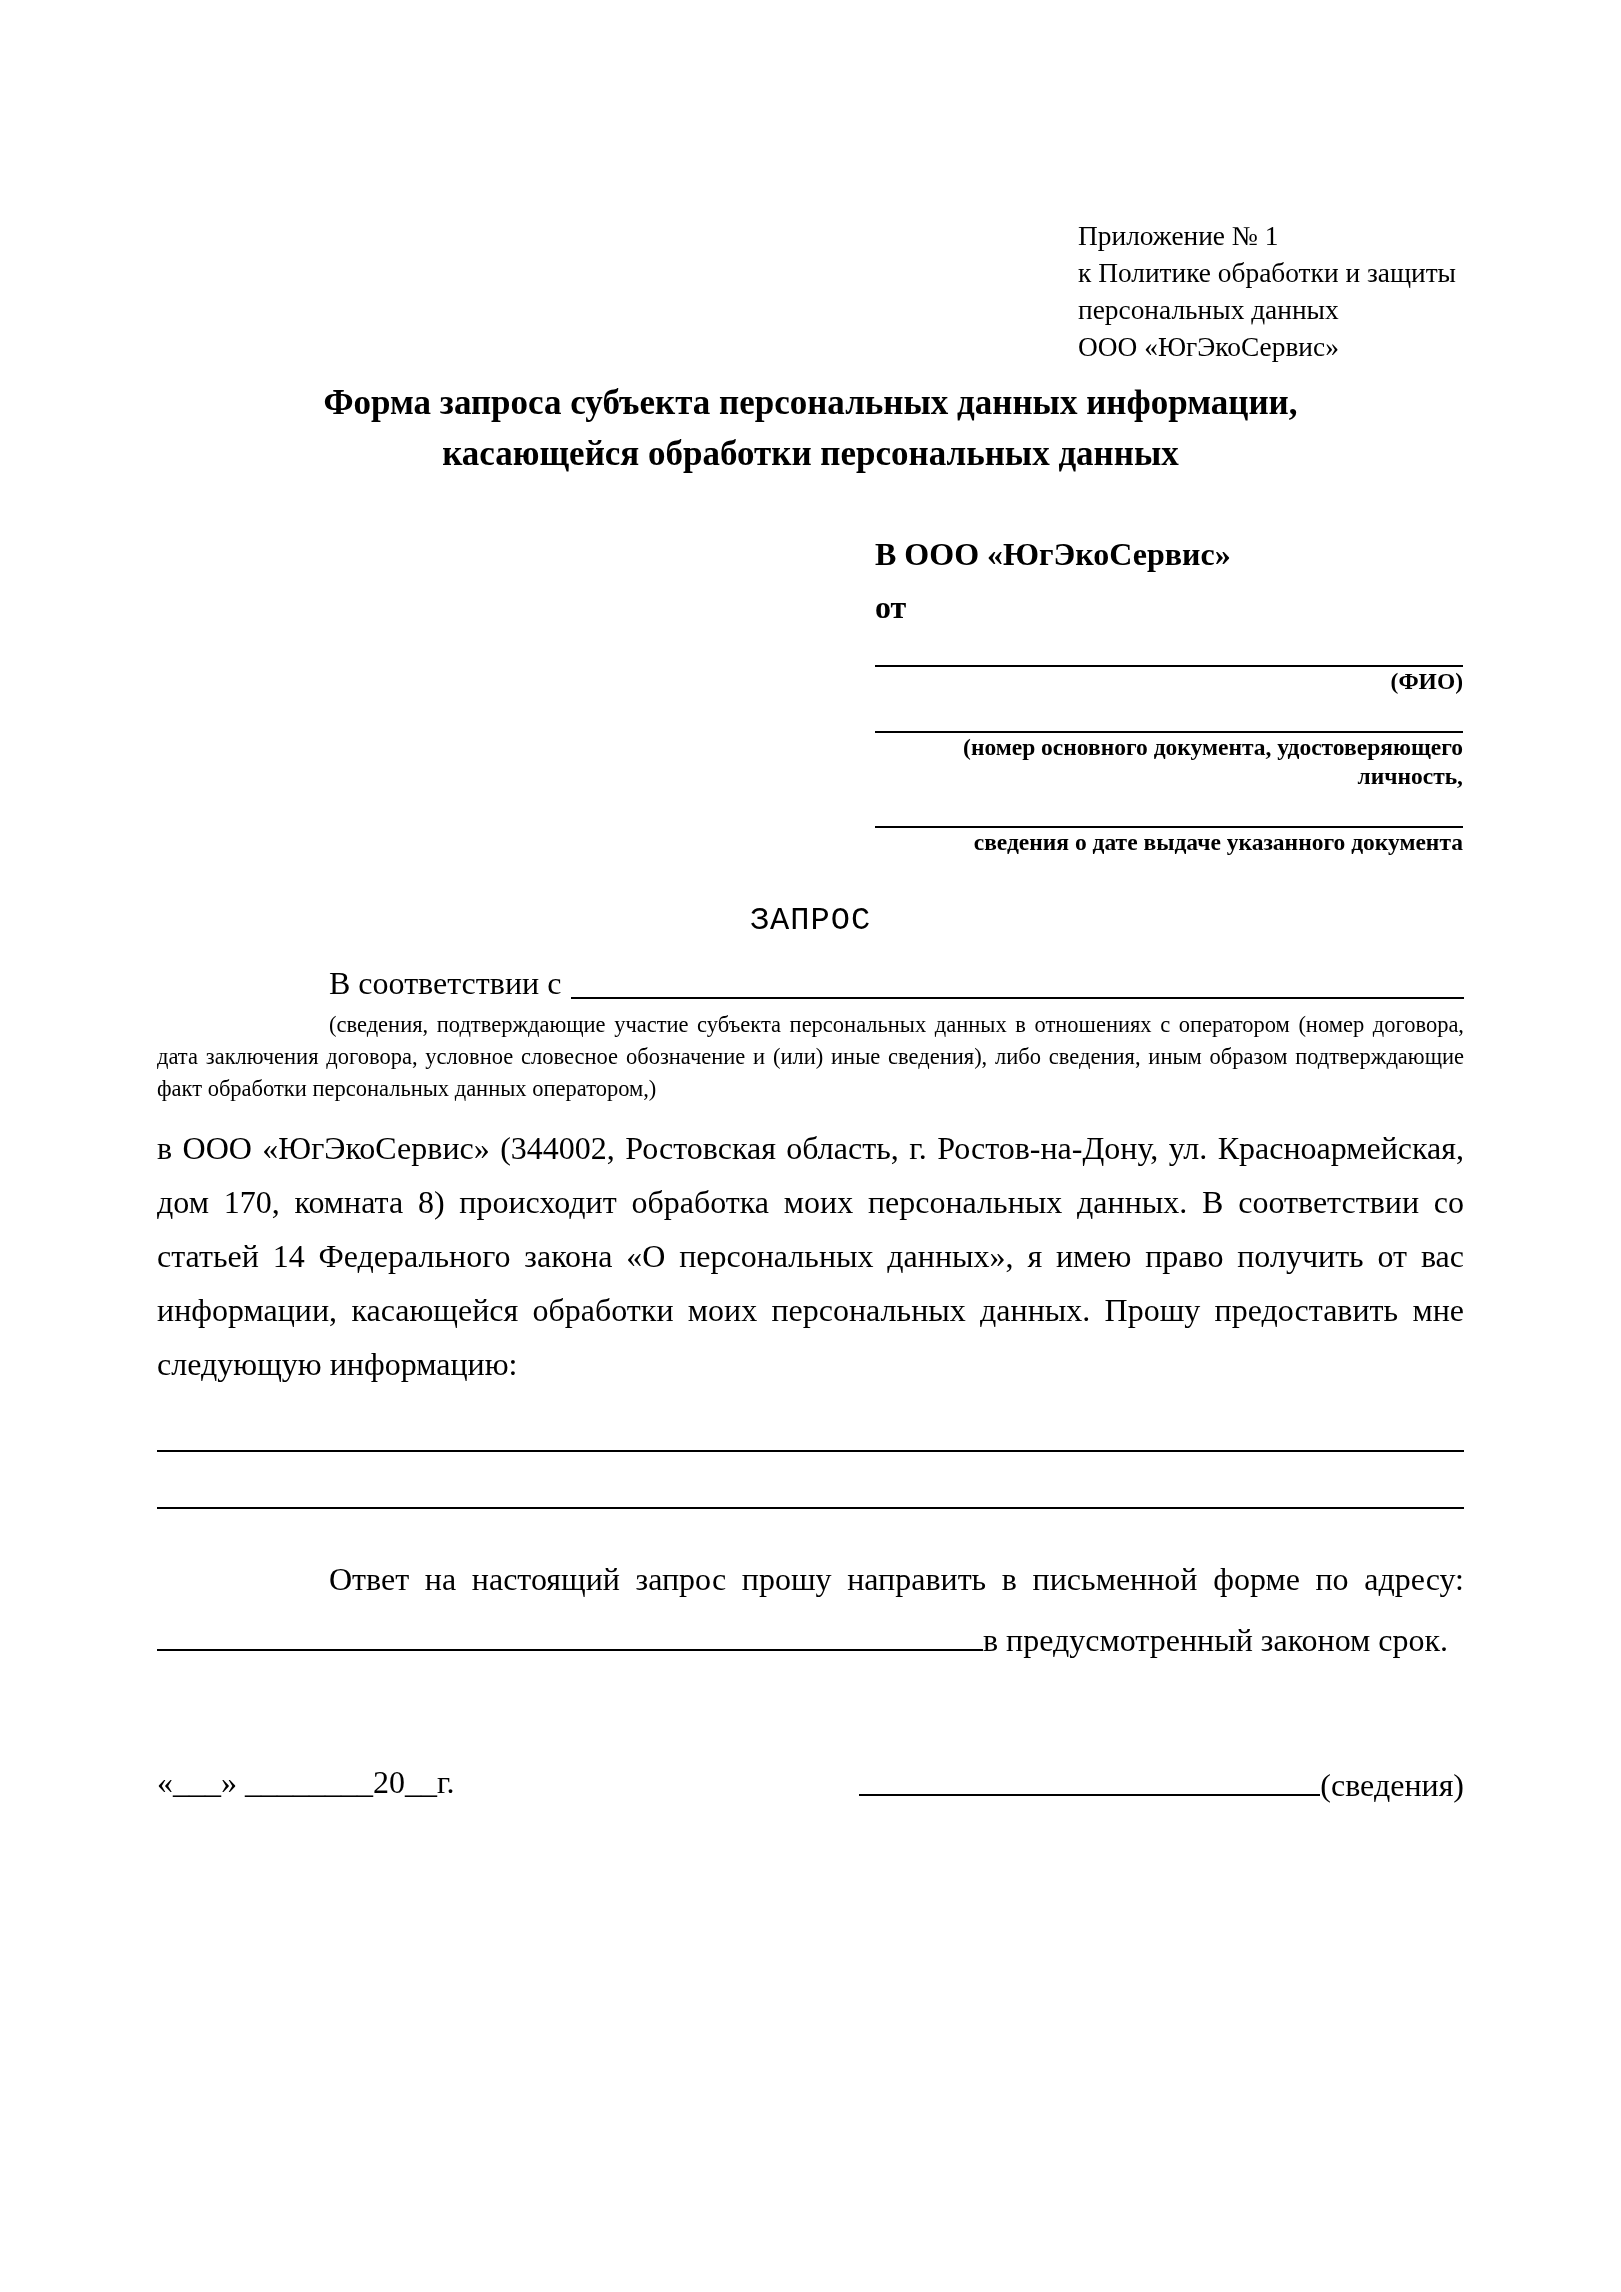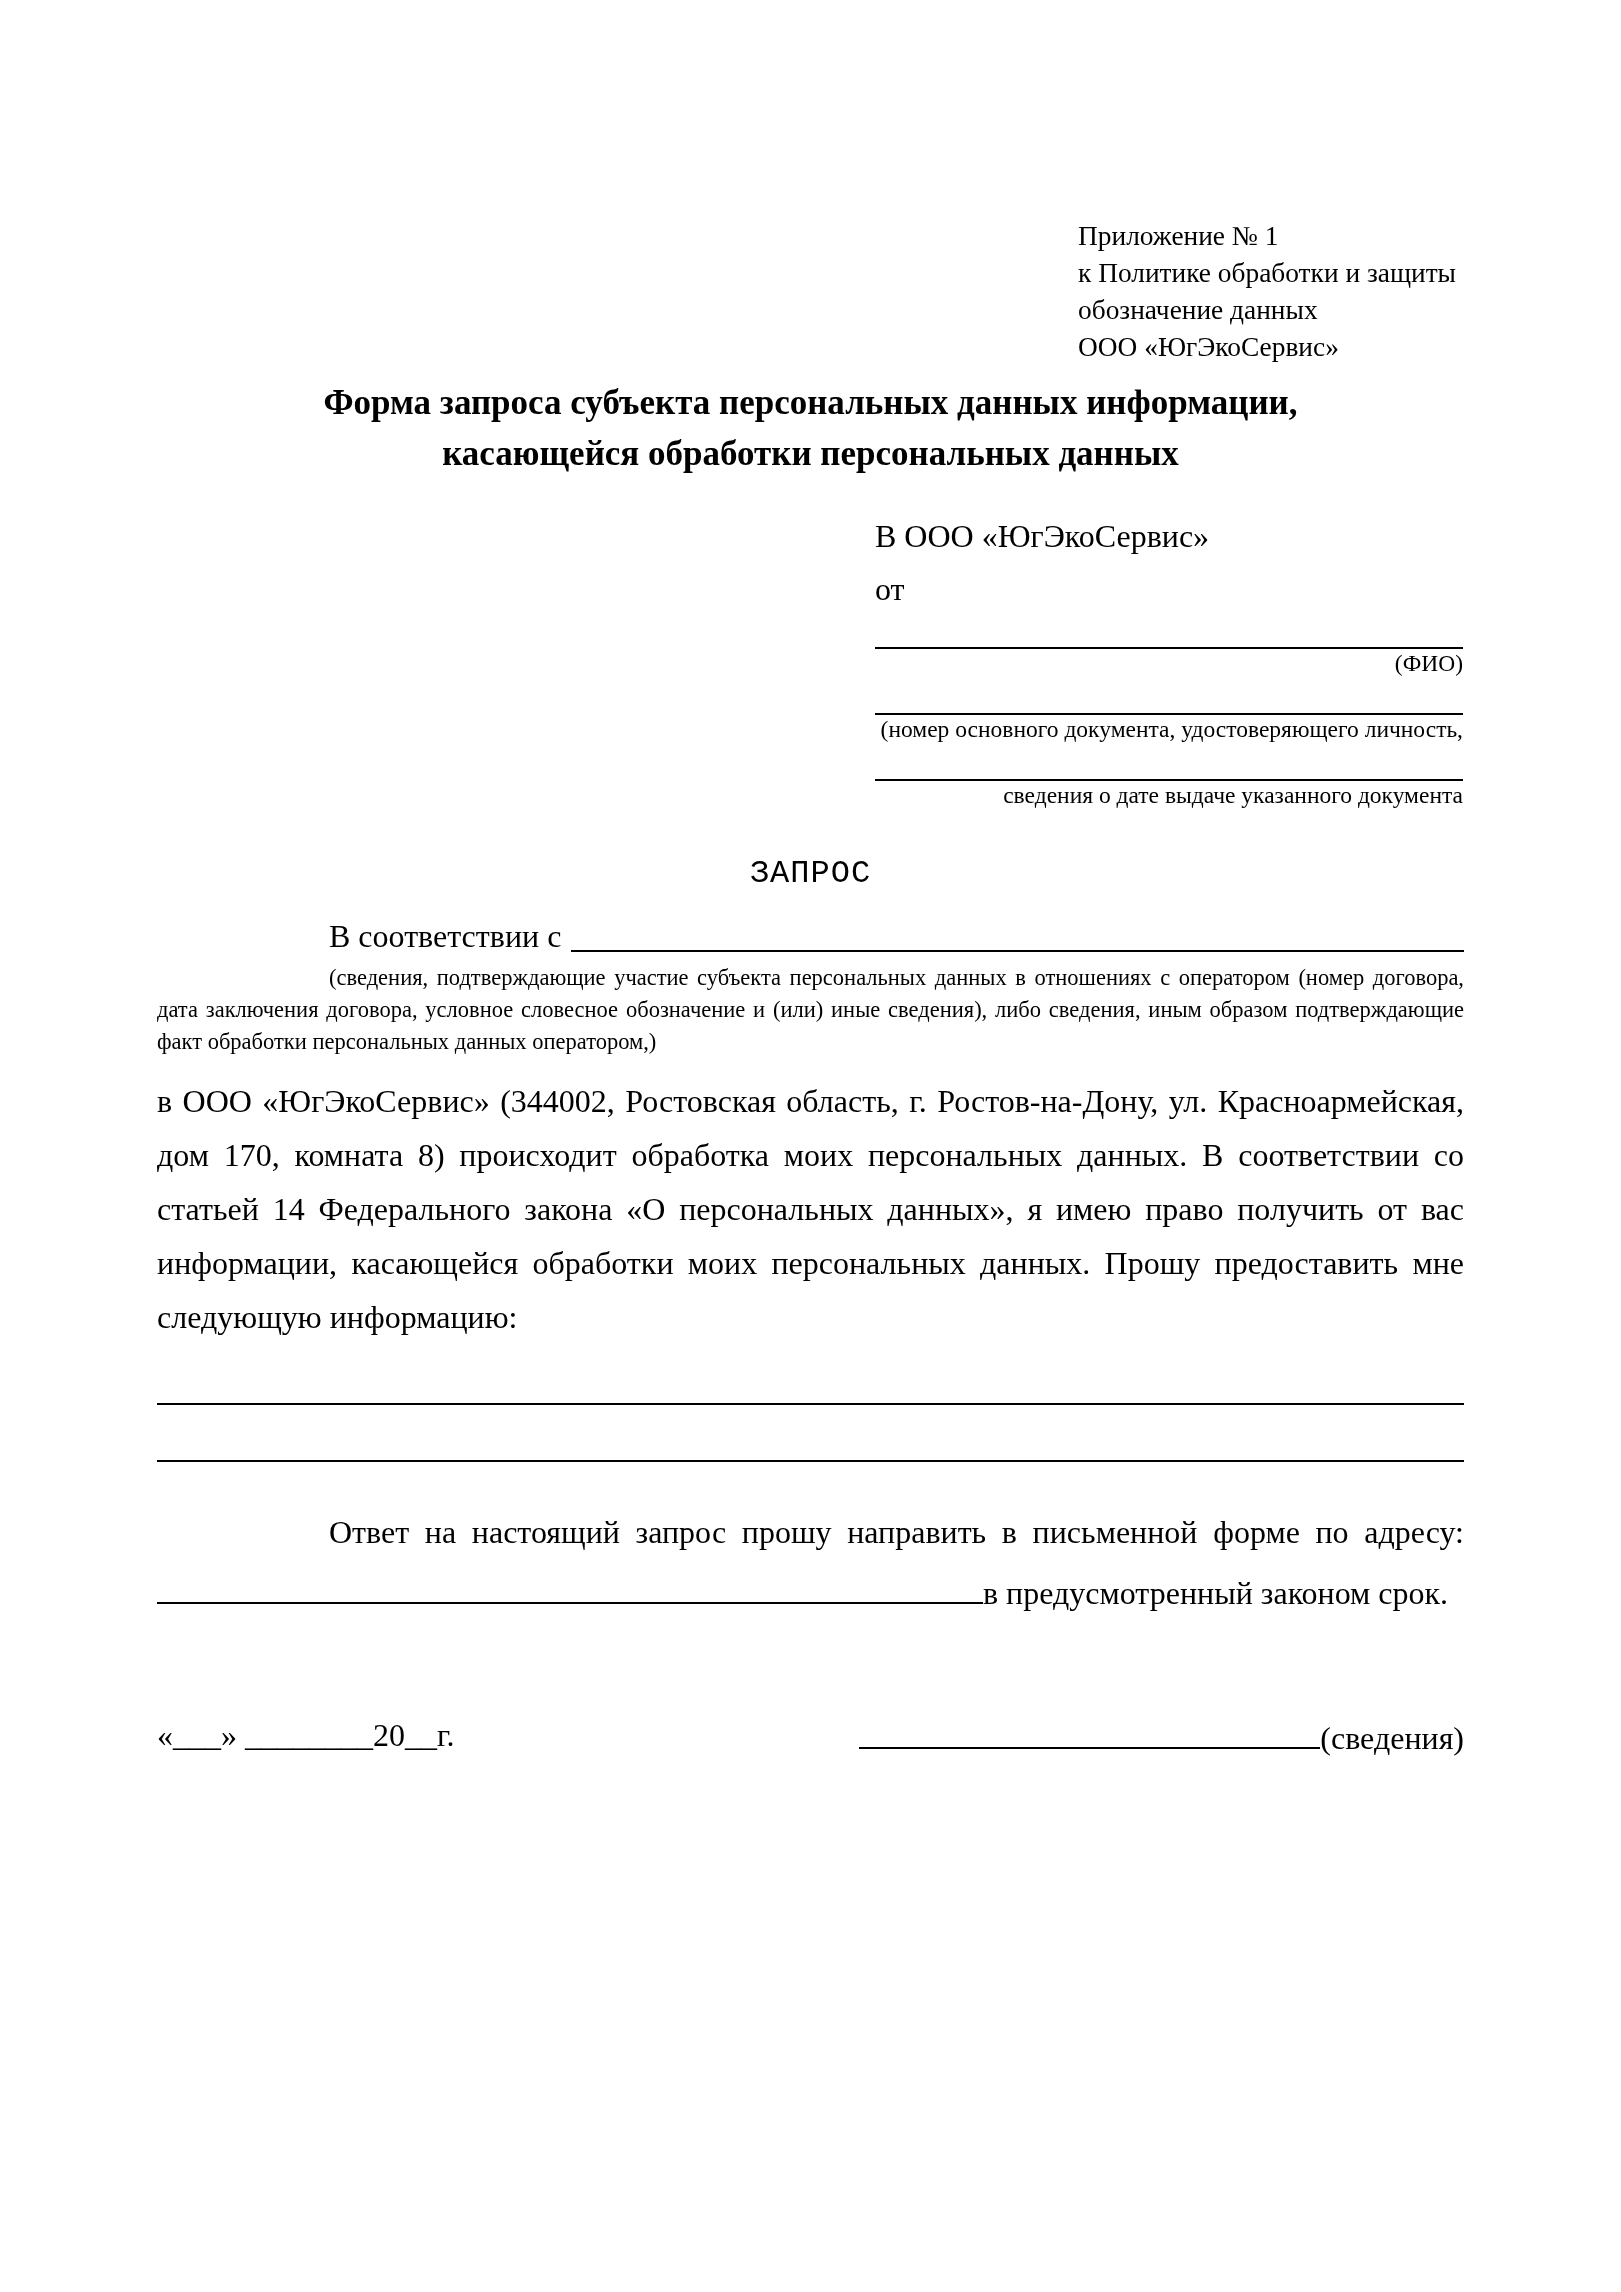--- a/index.html
+++ b/index.html
@@ -12,21 +12,21 @@
   }
   .page { padding: 218px 157px 0 157px; box-sizing: border-box; width: 1621px; height: 2223px; }
 
   
   .header-block { margin-left: 921px; font-size: 27.4px; line-height: 37px; }
 
   
   .title { margin-top: 11px; text-align: center; font-weight: bold; font-size: 35px; line-height: 51px; }
 
   
-  .addressee { margin-left: 718px; width: 588px; margin-top: 39px; font-size: 32px; line-height: 37px; }
+  .addressee { margin-left: 718px; width: 588px; margin-top: 57px; font-size: 32px; line-height: 37px; font-weight: bold; }
   .addr-from { margin-top: 15.7px; }
   .field .blank { height: 35px; border-bottom: 2.9px solid #000; }
   .field .cap { text-align: right; font-size: 23.5px; line-height: 29px; }
   .field.first .blank { height: 39px; }
 
   .zapros { margin-top: 45px; text-align: center; font-size: 32px; letter-spacing: 1px; font-family: Liberation Mono, monospace; }
 
   .intro-row { margin-top: 25.5px; display: flex; font-size: 32px; line-height: 39px; }
   .intro-row .ind { width: 172px; flex: none; }
   .intro-row .lead { white-space: nowrap; padding-right: 9.8px; }
@@ -52,21 +52,21 @@
   .sig-right .sig-line { display: inline-block; width: 461px; border-bottom: 2.9px solid #000; height: 33px; vertical-align: baseline; }
 </style>
 </head>
 <body>
 
 <div class="page">
 
   <div class="header-block">
     <div>Приложение № 1</div>
     <div>к Политике обработки и защиты</div>
-    <div>обозначение данных</div>
+    <div>персональных данных</div>
     <div>ООО «ЮгЭкоСервис»</div>
   </div>
 
   <div class="title">
     <div>Форма запроса субъекта персональных данных информации,</div>
     <div>касающейся обработки персональных данных</div>
   </div>
 
   <div class="addressee">
     <div class="addr-to">В ООО «ЮгЭкоСервис»</div>

